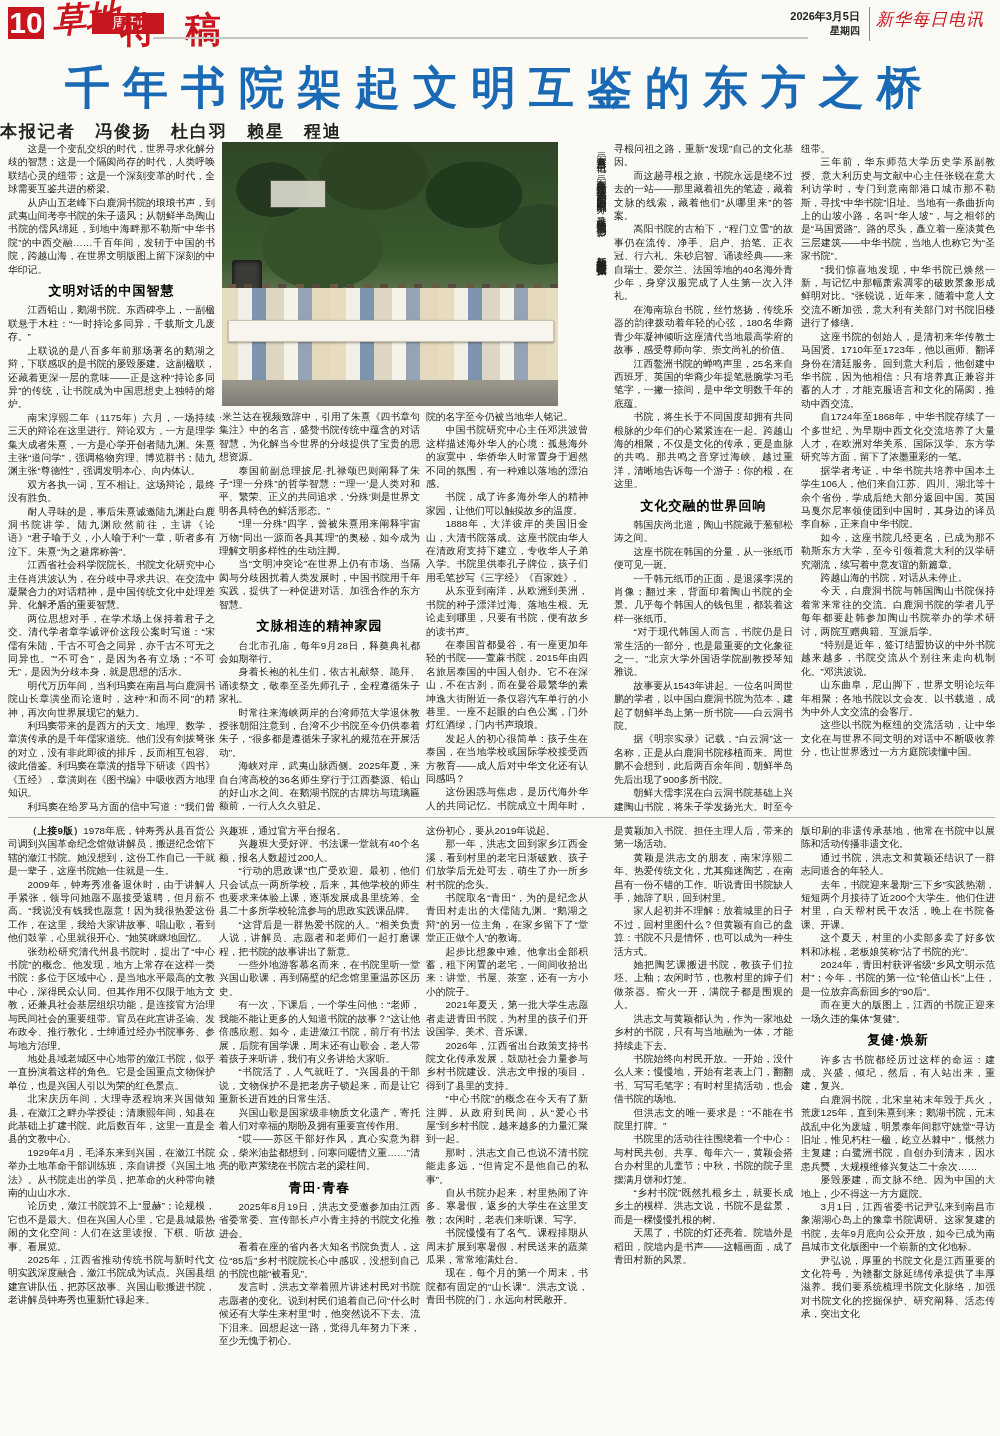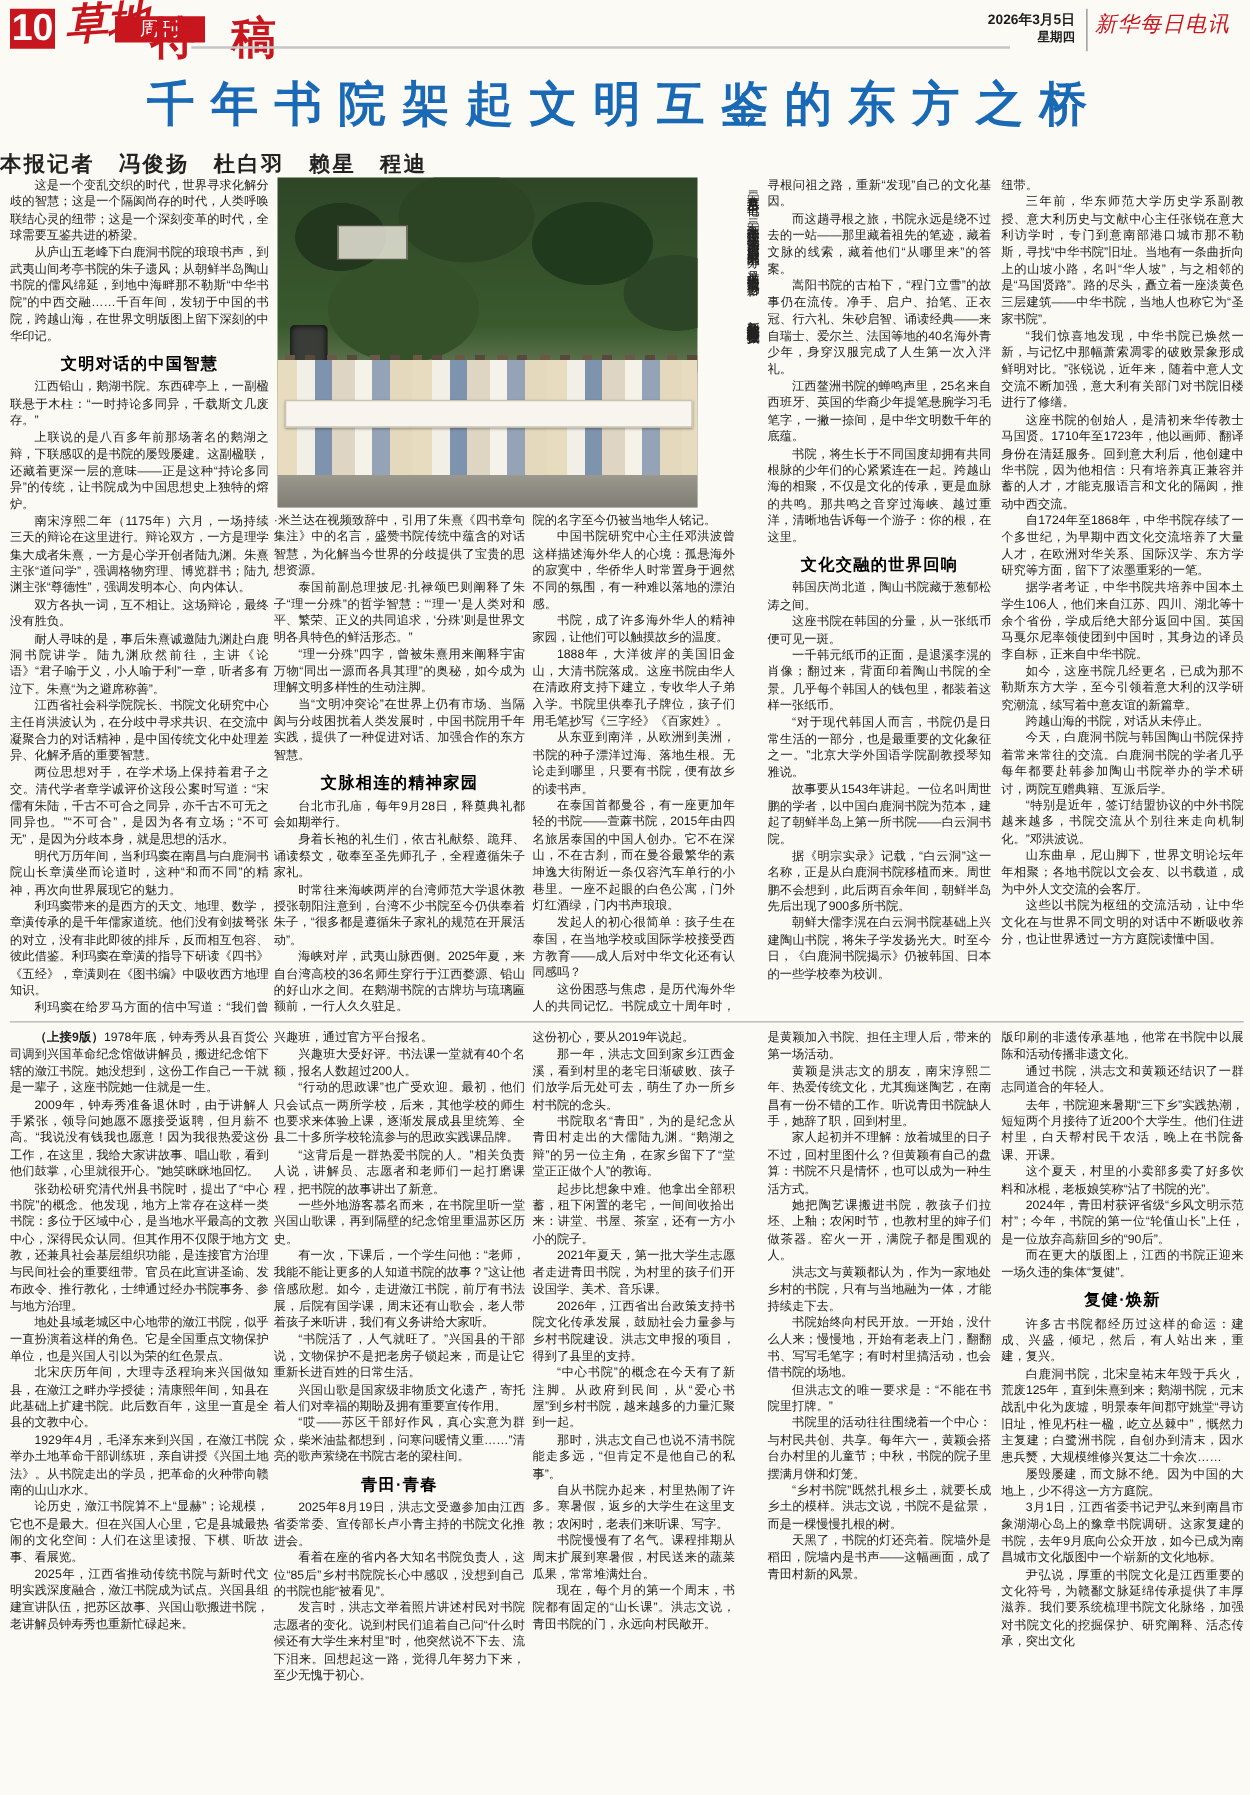--- a/index.html
+++ b/index.html
@@ -21,21 +21,21 @@
   .header-rule{position:absolute;left:153px;top:37px;width:655px;height:2px;background:#c6c6c6;}
   .date-block{position:absolute;left:760px;top:9px;width:100px;text-align:right;line-height:1.35;}
   .date-block .d1{font-size:11px;font-weight:bold;}
   .date-block .d2{font-size:10px;font-weight:bold;}
   .head-vline{position:absolute;left:869px;top:7px;width:1px;height:34px;background:#8a8a8a;}
   .masthead{position:absolute;left:876px;top:8px;width:120px;color:#c8161e;font-weight:normal;
     font-size:17px;font-family:"Liberation Serif",serif;font-style:italic;letter-spacing:1px;white-space:nowrap;}
   
   .headline{position:absolute;left:0;top:58px;width:1000px;text-align:center;
     color:#1a69b4;font-family:"Liberation Serif",serif;font-weight:bold;
-    font-size:38px;letter-spacing:13px;white-space:nowrap;}
+    font-size:45px;letter-spacing:13px;white-space:nowrap;}
   .byline{position:absolute;left:0;top:120px;width:921px;text-align:left;
     font-size:17px;font-weight:bold;letter-spacing:2px;color:#222;}
   
   .col{position:absolute;text-align:justify;font-size:9.8px;line-height:13.4px;overflow:hidden;}
   .col .para{margin:0;text-indent:2em;}
   .col .para.noindent{text-indent:0;}
   .col-heading{text-align:center;font-size:13px;font-weight:bold;margin:8px 0 6px 0;
     letter-spacing:1px;color:#000;}
   .c1{left:8px;  top:142px;width:207px;height:670px;}
   .c2{left:219px;top:410px;width:201px;height:402px;}
@@ -144,20 +144,21 @@
     <p class="para">1888年，大洋彼岸的美国旧金山，大清书院落成。这座书院由华人在清政府支持下建立，专收华人子弟入学。书院里供奉孔子牌位，孩子们用毛笔抄写《三字经》《百家姓》。</p>
     <p class="para">从东亚到南洋，从欧洲到美洲，书院的种子漂洋过海、落地生根。无论走到哪里，只要有书院，便有故乡的读书声。</p>
     <p class="para">在泰国首都曼谷，有一座更加年轻的书院——萱蔴书院，2015年由四名旅居泰国的中国人创办。它不在深山，不在古刹，而在曼谷最繁华的素坤逸大街附近一条仅容汽车单行的小巷里。一座不起眼的白色公寓，门外灯红酒绿，门内书声琅琅。</p>
     <p class="para">发起人的初心很简单：孩子生在泰国，在当地学校或国际学校接受西方教育——成人后对中华文化还有认同感吗？</p>
     <p class="para">这份困惑与焦虑，是历代海外华人的共同记忆。书院成立十周年时，北京大学退休教授张帆在纪念文章中追述，老一代华人的办法是：把几个儿子送回国内留住根，开办华校教他们乡音，不会用筷子就不准吃饭。以此维系与祖国的情感纽带，让祖先的文化基因代代相传。</p>
   </div>
 <div class="col c4">
     <p class="para noindent">寻根问祖之路，重新“发现”自己的文化基因。</p>
     <p class="para">而这趟寻根之旅，书院永远是绕不过去的一站——那里藏着祖先的笔迹，藏着文脉的线索，藏着他们“从哪里来”的答案。</p>
     <p class="para">嵩阳书院的古柏下，“程门立雪”的故事仍在流传。净手、启户、抬笔、正衣冠、行六礼、朱砂启智、诵读经典——来自瑞士、爱尔兰、法国等地的40名海外青少年，身穿汉服完成了人生第一次入泮礼。</p>
+    <p class="para">在海南琼台书院，丝竹悠扬，传统乐器的韵律拨动着年轻的心弦，180名华裔青少年凝神倾听这座清代当地最高学府的故事，感受尊师向学、崇文尚礼的价值。</p>
     <p class="para">江西鳌洲书院的蝉鸣声里，25名来自西班牙、英国的华裔少年提笔悬腕学习毛笔字，一撇一捺间，是中华文明数千年的底蕴。</p>
     <p class="para">书院，将生长于不同国度却拥有共同根脉的少年们的心紧紧连在一起。跨越山海的相聚，不仅是文化的传承，更是血脉的共鸣。那共鸣之音穿过海峡、越过重洋，清晰地告诉每一个游子：你的根，在这里。</p>
     <h3 class="col-heading">文化交融的世界回响</h3>
     <p class="para">韩国庆尚北道，陶山书院藏于葱郁松涛之间。</p>
     <p class="para">这座书院在韩国的分量，从一张纸币便可见一斑。</p>
     <p class="para">一千韩元纸币的正面，是退溪李滉的肖像；翻过来，背面印着陶山书院的全景。几乎每个韩国人的钱包里，都装着这样一张纸币。</p>
     <p class="para">“对于现代韩国人而言，书院仍是日常生活的一部分，也是最重要的文化象征之一。”北京大学外国语学院副教授琴知雅说。</p>
     <p class="para">故事要从1543年讲起。一位名叫周世鹏的学者，以中国白鹿洞书院为范本，建起了朝鲜半岛上第一所书院——白云洞书院。</p>
     <p class="para">据《明宗实录》记载，“白云洞”这一名称，正是从白鹿洞书院移植而来。周世鹏不会想到，此后两百余年间，朝鲜半岛先后出现了900多所书院。</p>
     <p class="para">朝鲜大儒李滉在白云洞书院基础上兴建陶山书院，将朱子学发扬光大。时至今日，《白鹿洞书院揭示》仍被韩国、日本的一些学校奉为校训。</p>

